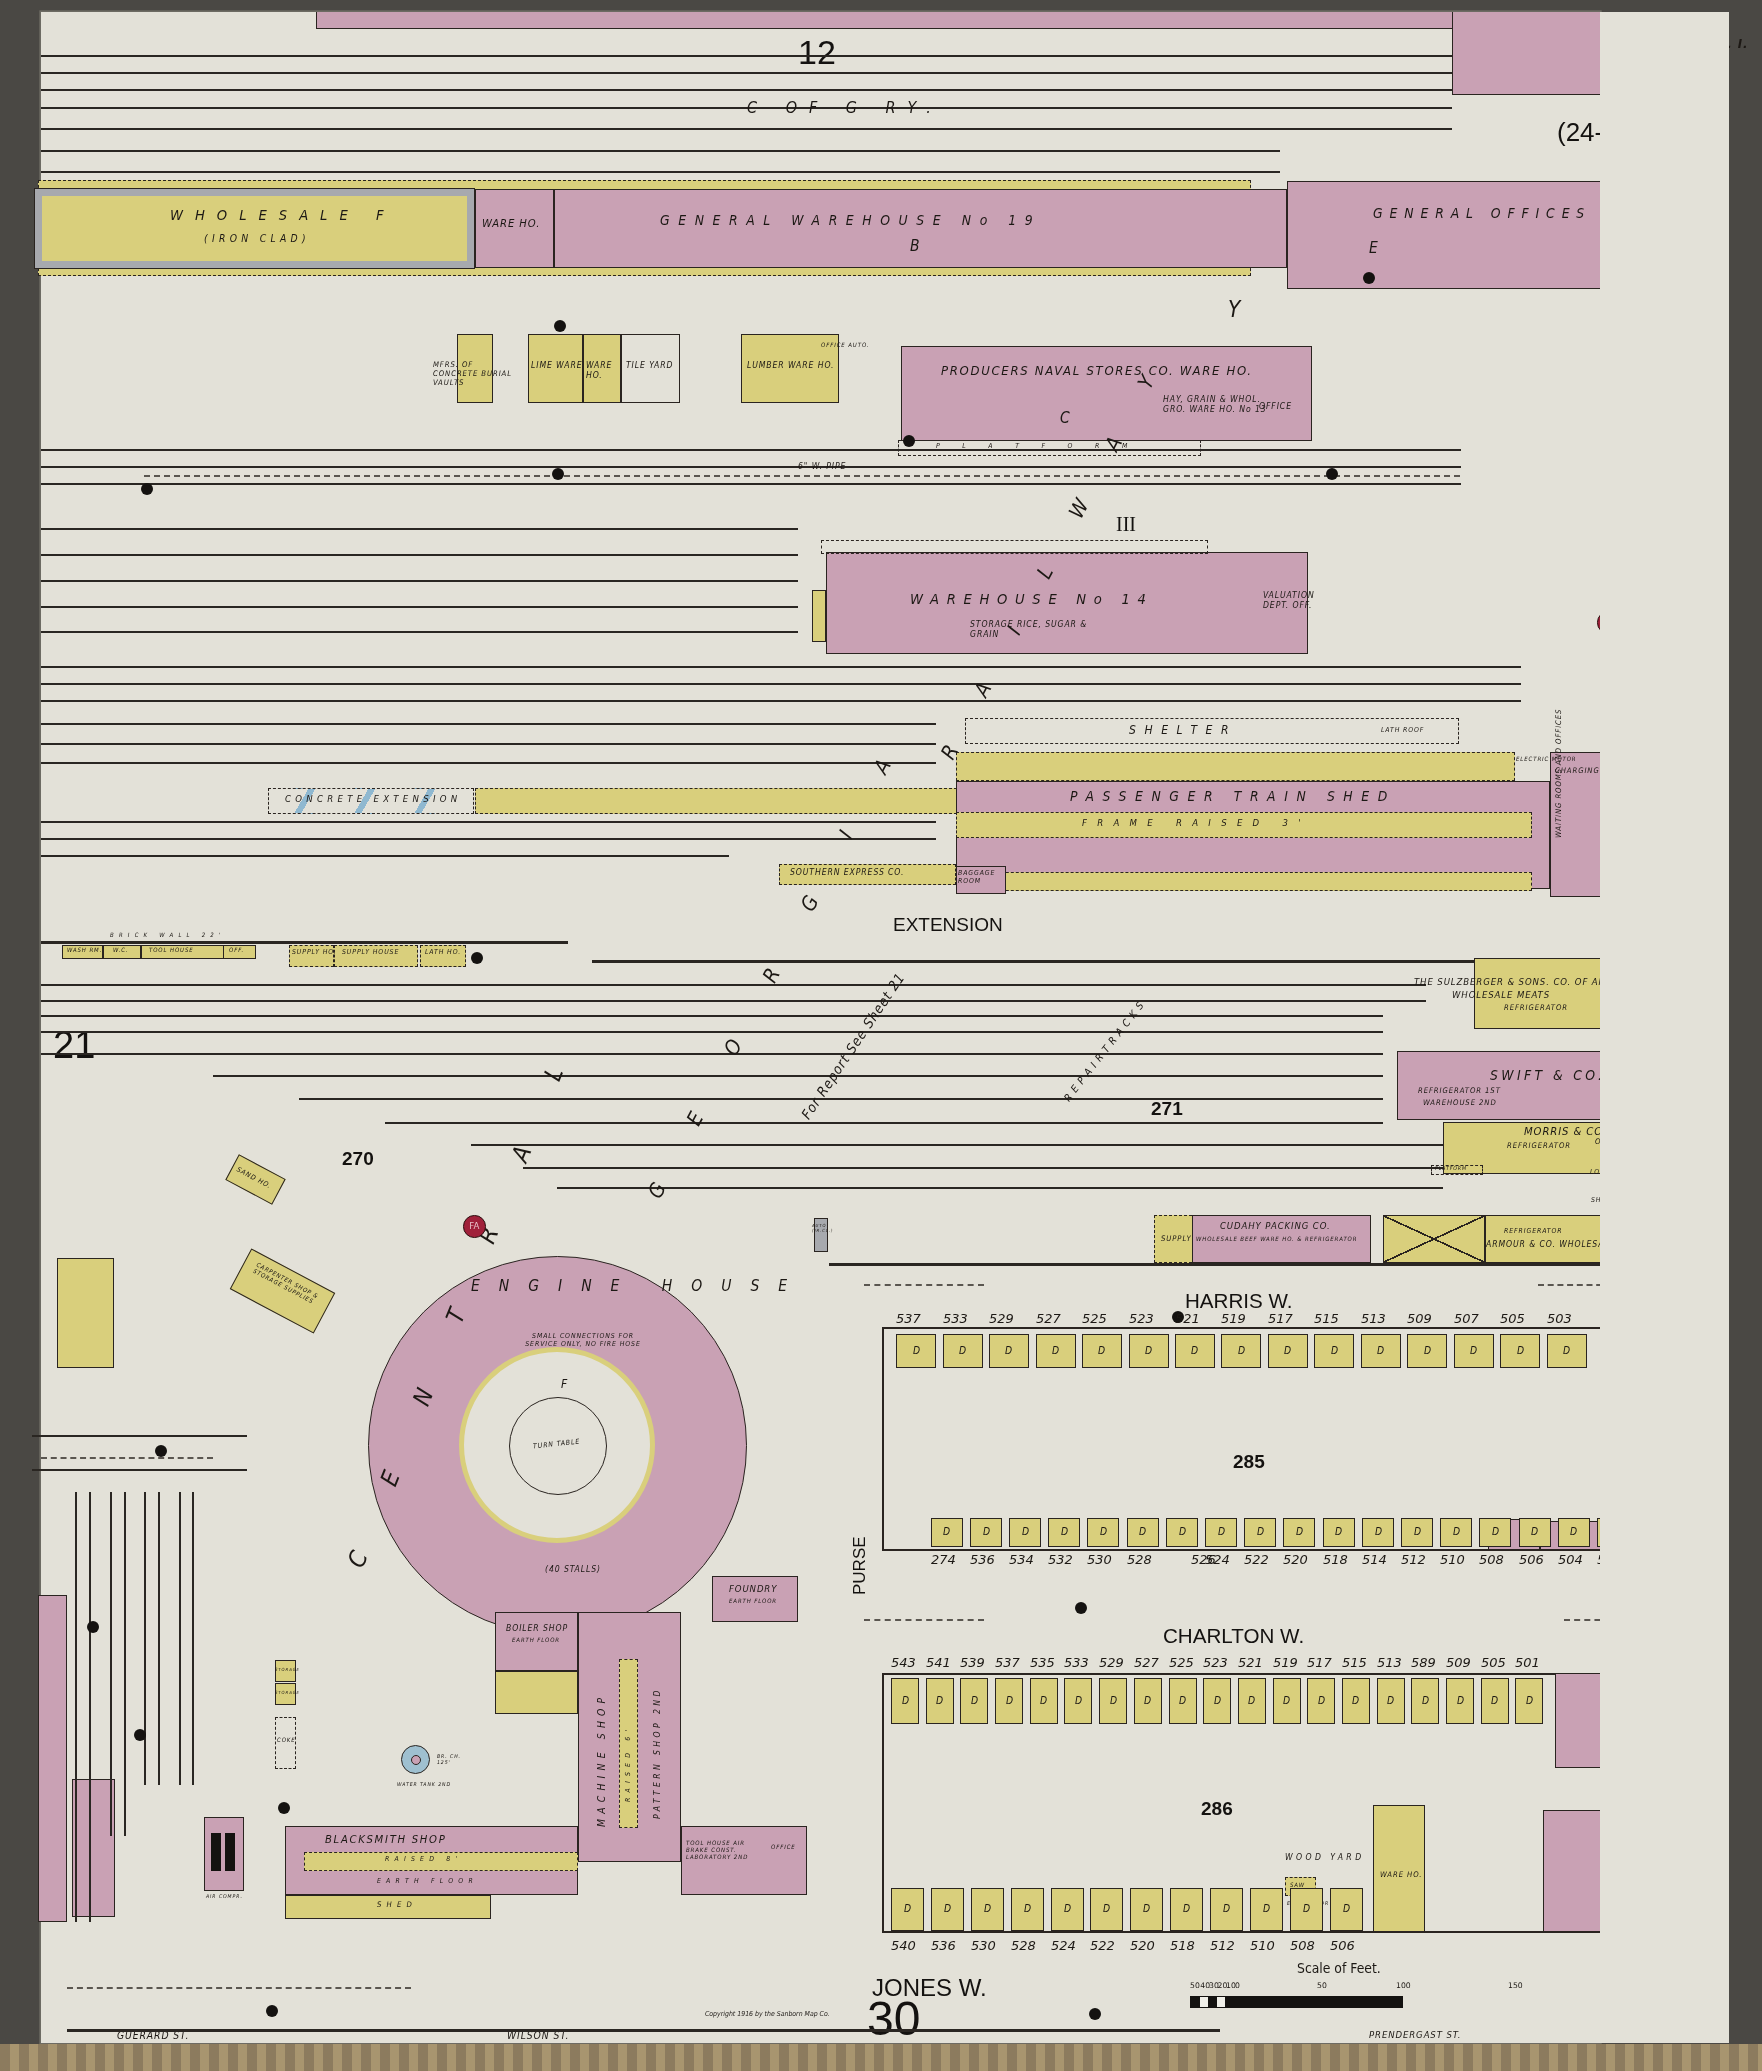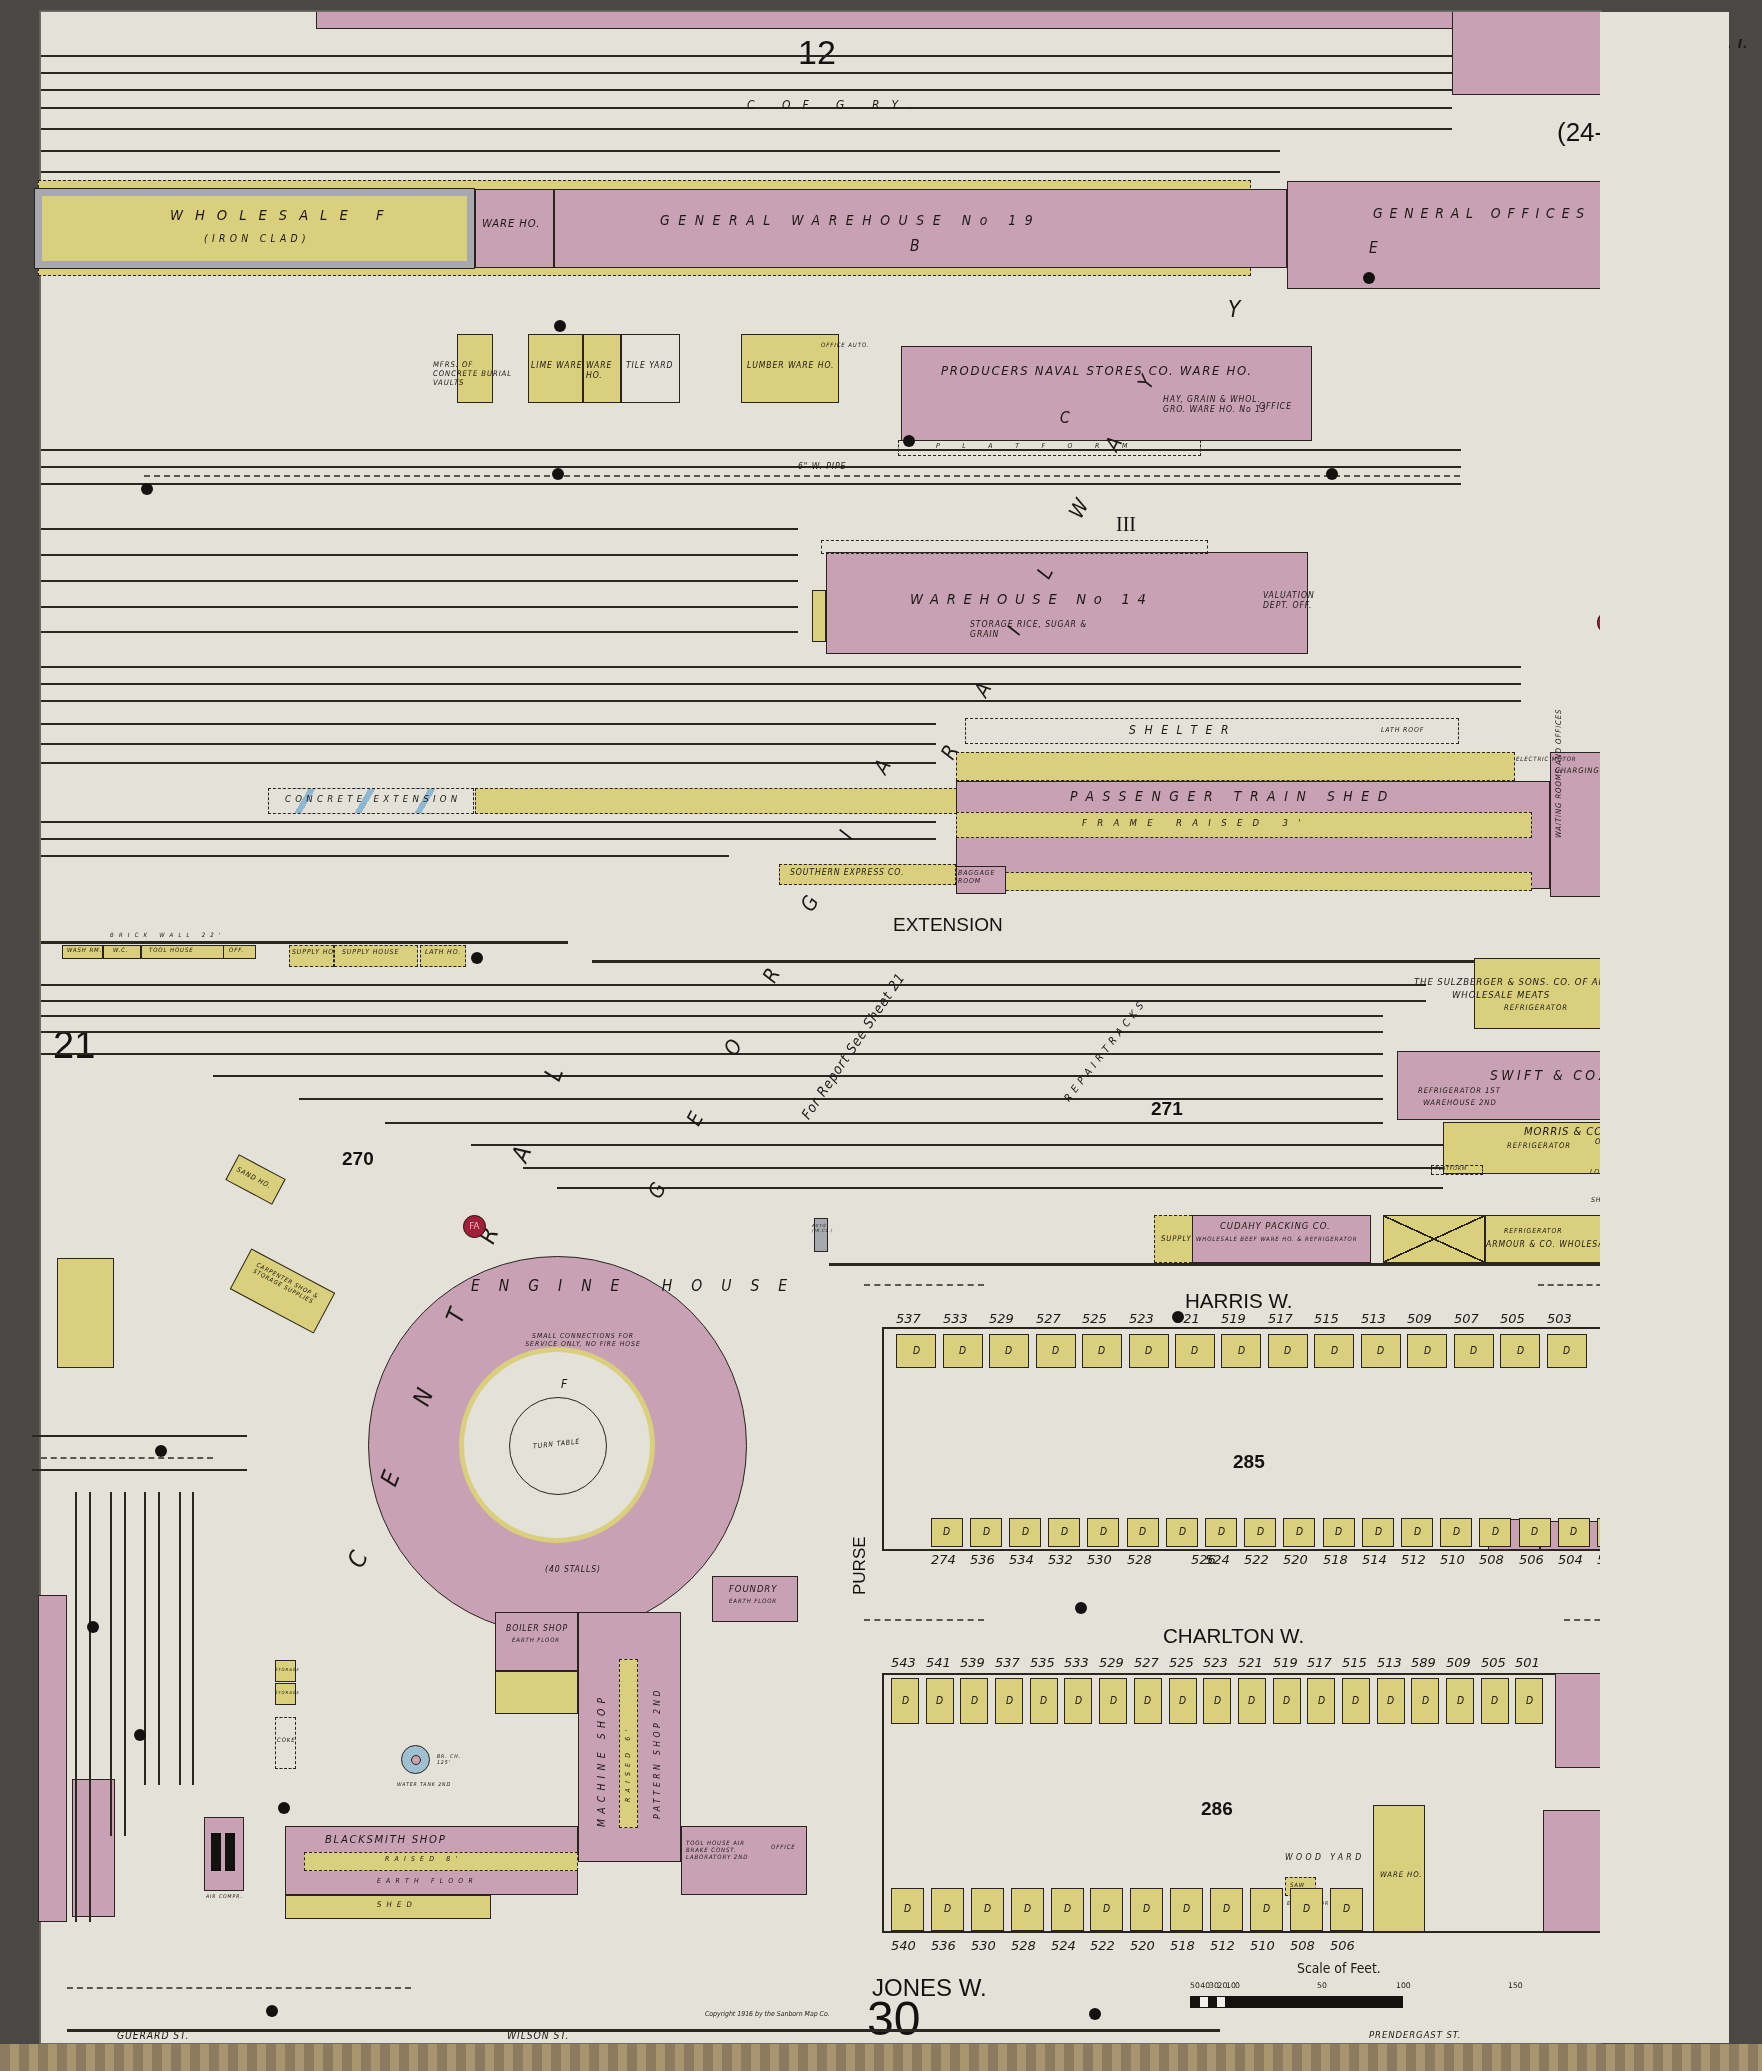--- a/index.html
+++ b/index.html
@@ -41,21 +41,21 @@
   <div class="bld pink" style="left:275px;top:0;width:1308px;height:17px;border-top:none;"></div>
   <div class="bld pink" style="left:1411px;top:0;width:172px;height:83px;border-top:none;"></div>
 
   <div class="track" style="left:0;top:43px;width:1411px;"></div>
   <div class="track" style="left:0;top:60px;width:1411px;"></div>
   <div class="track" style="left:0;top:77px;width:1411px;"></div>
   <div class="track" style="left:0;top:95px;width:1411px;"></div>
   <div class="track" style="left:0;top:116px;width:1411px;"></div>
   <div class="track" style="left:0;top:138px;width:1239px;"></div>
   <div class="track" style="left:0;top:159px;width:1239px;"></div>
-  <div class="lbl" style="left:706px;top:86px;font-size:12px;letter-spacing:12px;">C  OF  G  RY.</div>
+  <div class="lbl" style="left:706px;top:86px;font-size:16px;letter-spacing:12px;">C  OF  G  RY.</div>
 
   <div class="bld yellow dash" style="left:-3.4px;top:168px;width:1213px;height:96px;"></div>
   <div class="bld gray" style="left:-6.9px;top:176px;width:441px;height:81px;padding:6.9px;">
     <div class="yellow" style="width:100%;height:100%;"></div>
   </div>
   <div class="lbl" style="left:129px;top:194px;font-size:14.6px;letter-spacing:12px;">WHOLESALE F</div>
   <div class="lbl" style="left:163px;top:220px;font-size:10.3px;letter-spacing:4.3px;">(IRON CLAD)</div>
   <div class="bld pink" style="left:434px;top:177px;width:79px;height:79px;"></div>
   <div class="lbl" style="left:441px;top:205px;font-size:11.2px;">WARE HO.</div>
   <div class="bld pink" style="left:513px;top:177px;width:733px;height:79px;"></div>

